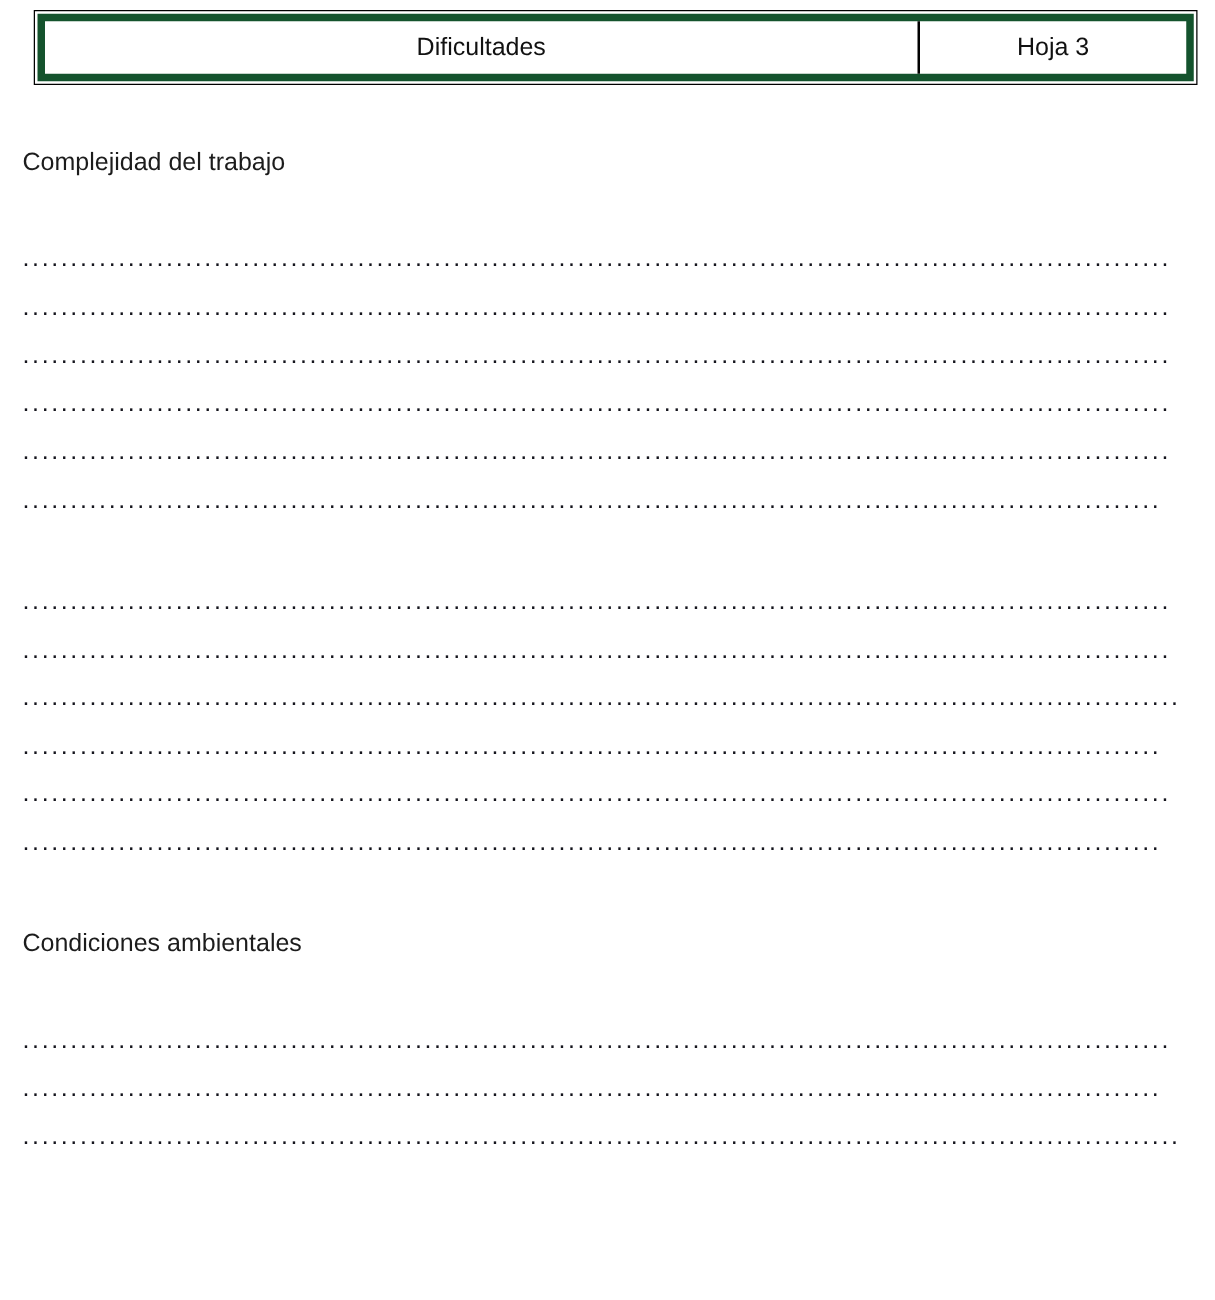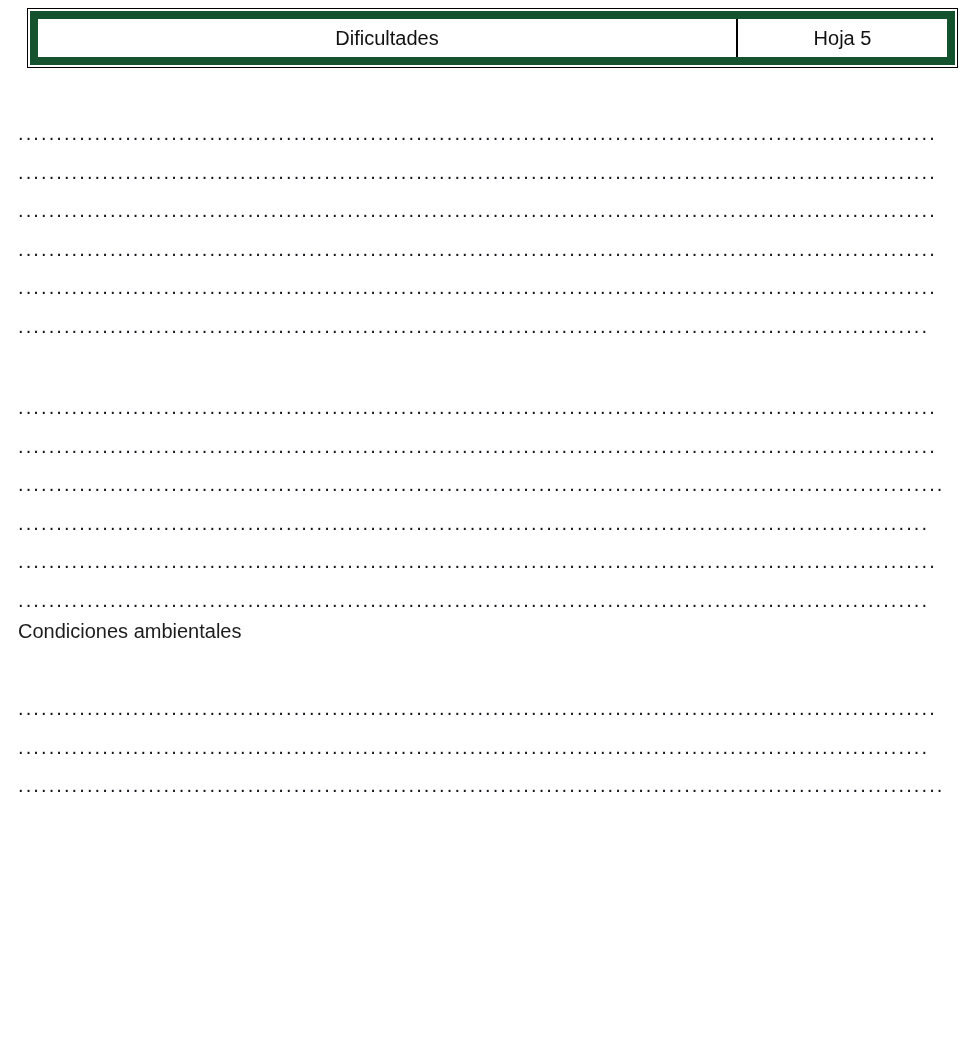--- a/index.html
+++ b/index.html
@@ -22,21 +22,21 @@
     width: 931px;
     height: 60px;
     border: 1px solid #000000;
     padding: 2px;
     background: #ffffff;
   }
   .header-table-inner {
     box-sizing: border-box;
     width: 100%;
     height: 100%;
-    border: 8px solid #14532d;
+    border: 6px solid #14532d;
     display: flex;
     text-align: right;
   }
   .header-cell {
     display: flex;
     align-items: center;
     justify-content: center;
     font-size: 20px;
     color: #111111;
   }
@@ -56,21 +56,21 @@
   }
   .section-heading {
     font-size: 20px;
     line-height: 24px;
     height: 24px;
     color: #1c1c1c;
     white-space: nowrap;
   }
   .heading-1 { margin-top: 50px; }
   .heading-2 { margin-top: 51px; }
-  .heading-3 { }
+  .heading-3 { margin-top: 50px; }
 
   .dot-lines { overflow: hidden; }
   .lines-1 { margin-top: 46px; }
   .lines-2 { margin-top: 43px; }
   .lines-3 { margin-top: 46px; }
 
   .dot-line {
     font-size: 20px;
     height: 38.5px;
     line-height: 38.5px;
@@ -82,27 +82,28 @@
 </style>
 </head>
 <body>
 
 <div class="header-table-outer">
   <div class="header-table-inner">
     <div class="header-cell header-cell-title">
       <span>Dificultades</span>
     </div>
     <div class="header-cell header-cell-page">
-      <span>Hoja 5</span>
+      <span>Hoja 3</span>
     </div>
   </div>
 </div>
 
 <div class="content">
 
+  <div class="section-heading heading-1">Complejidad del trabajo</div>
   <div class="dot-lines lines-1">
     <div class="dot-line">........................................................................................................................</div>
     <div class="dot-line">........................................................................................................................</div>
     <div class="dot-line">........................................................................................................................</div>
     <div class="dot-line">........................................................................................................................</div>
     <div class="dot-line">........................................................................................................................</div>
     <div class="dot-line">.......................................................................................................................</div>
   </div>
 
   <div class="dot-lines lines-2">

